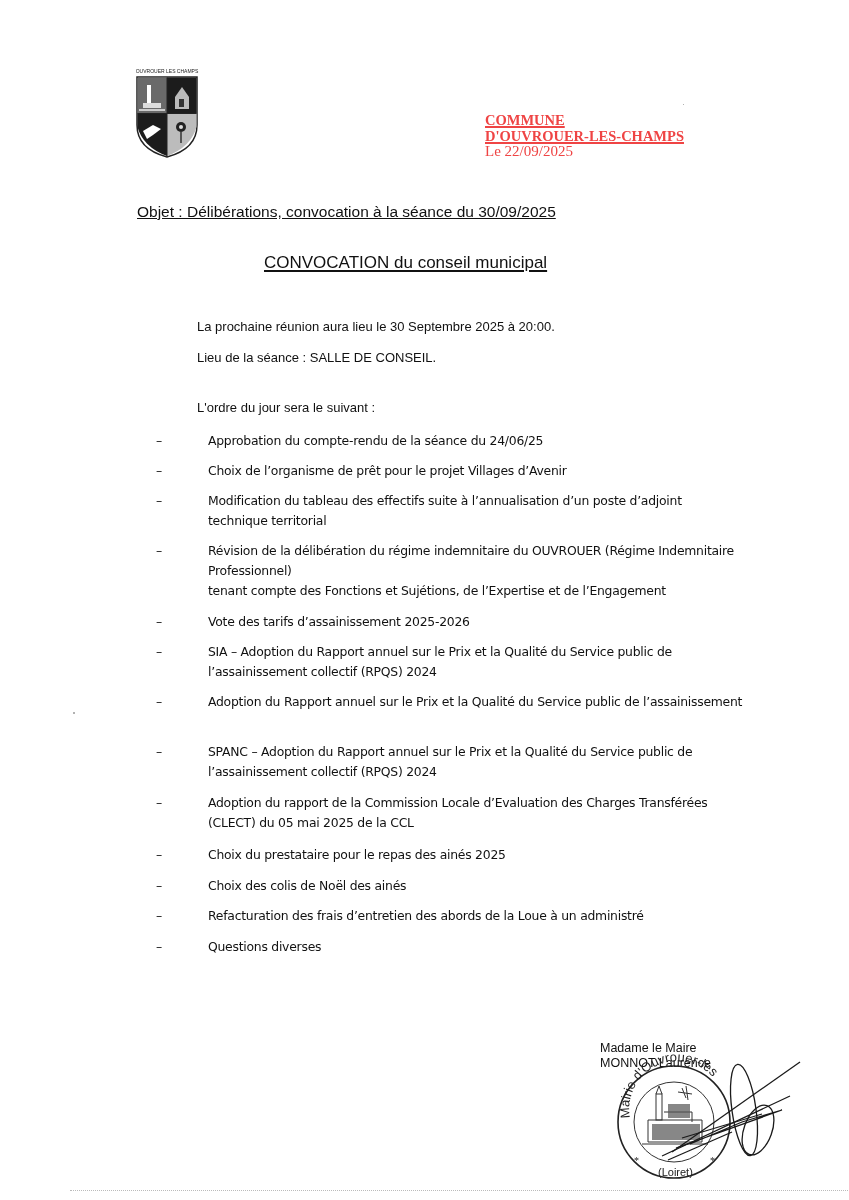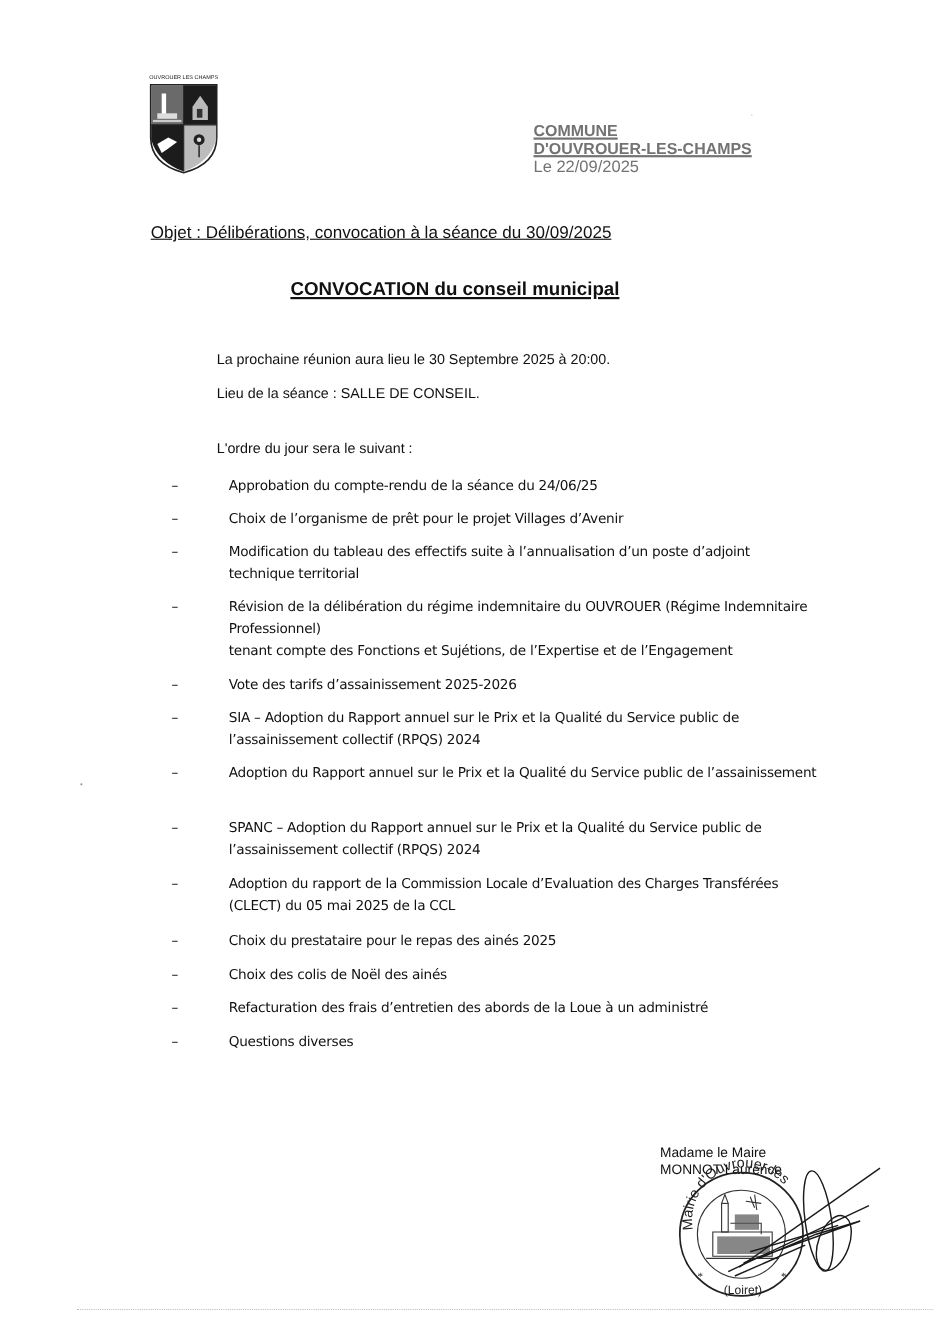--- a/index.html
+++ b/index.html
@@ -5,27 +5,27 @@
   html, body { margin: 0; padding: 0; background: #ffffff; }
   body { width: 849px; height: 1200px; position: relative; overflow: hidden; color: #111; }
   .page { position: absolute; left: 0; top: 0; width: 849px; height: 1200px; background: #fff; }
 
   
   .crest { position: absolute; left: 132px; top: 68px; width: 70px; height: 92px; }
   .crest-caption { position: absolute; left: 0; top: 0; width: 70px; font-family: "Liberation Sans", sans-serif; font-size: 5px; text-align: center; letter-spacing: 0; color: #222; white-space: nowrap; }
   .crest svg { position: absolute; left: 3px; top: 7px; }
 
   
-  .header-block { position: absolute; left: 485px; top: 113px; font-family: Liberation Sans, sans-serif; font-size: 14.5px; line-height: 15.5px; color: #737373; }
+  .header-block { position: absolute; left: 485px; top: 113px; font-family: Liberation Serif, serif; font-size: 14.5px; line-height: 15.5px; color: #ef4444; }
   .header-block .u { font-weight: bold; text-decoration: underline; text-decoration-thickness: 1.5px; text-underline-offset: 1px; }
   .header-block .date { font-size: 15px; }
 
   .objet { position: absolute; left: 137px; top: 203px; font-family: "Liberation Sans", sans-serif; font-size: 15.5px; color: #111; white-space: nowrap; text-decoration: underline; }
 
-  .title { position: absolute; left: 264px; top: 253px; font-family: "Liberation Sans", sans-serif; font-size: 17px; font-weight: bold; text-decoration: underline; text-decoration-thickness: 1.8px; text-underline-offset: 2px; color: #111; white-space: nowrap; }
+  .title { position: absolute; left: 264px; top: 253px; font-family: "Liberation Sans", sans-serif; font-size: 17px; font-weight: normal; text-decoration: underline; text-decoration-thickness: 1.8px; text-underline-offset: 2px; color: #111; white-space: nowrap; }
 
   .intro { position: absolute; left: 197px; font-family: "Liberation Sans", sans-serif; font-size: 13px; color: #111; white-space: nowrap; }
 
   
   .agenda { position: absolute; left: 0; top: 0; }
   .agenda-item { position: absolute; left: 156px; width: 600px; font-family: "DejaVu Sans", sans-serif; font-size: 12.4px; line-height: 20px; color: #111; }
   .agenda-item .dash { position: absolute; left: 0; top: 0; width: 14px; }
   .agenda-item .txt { position: absolute; left: 28px; top: 0; width: 570px; letter-spacing: -0.25px; margin-left: 24px; }
 
   

